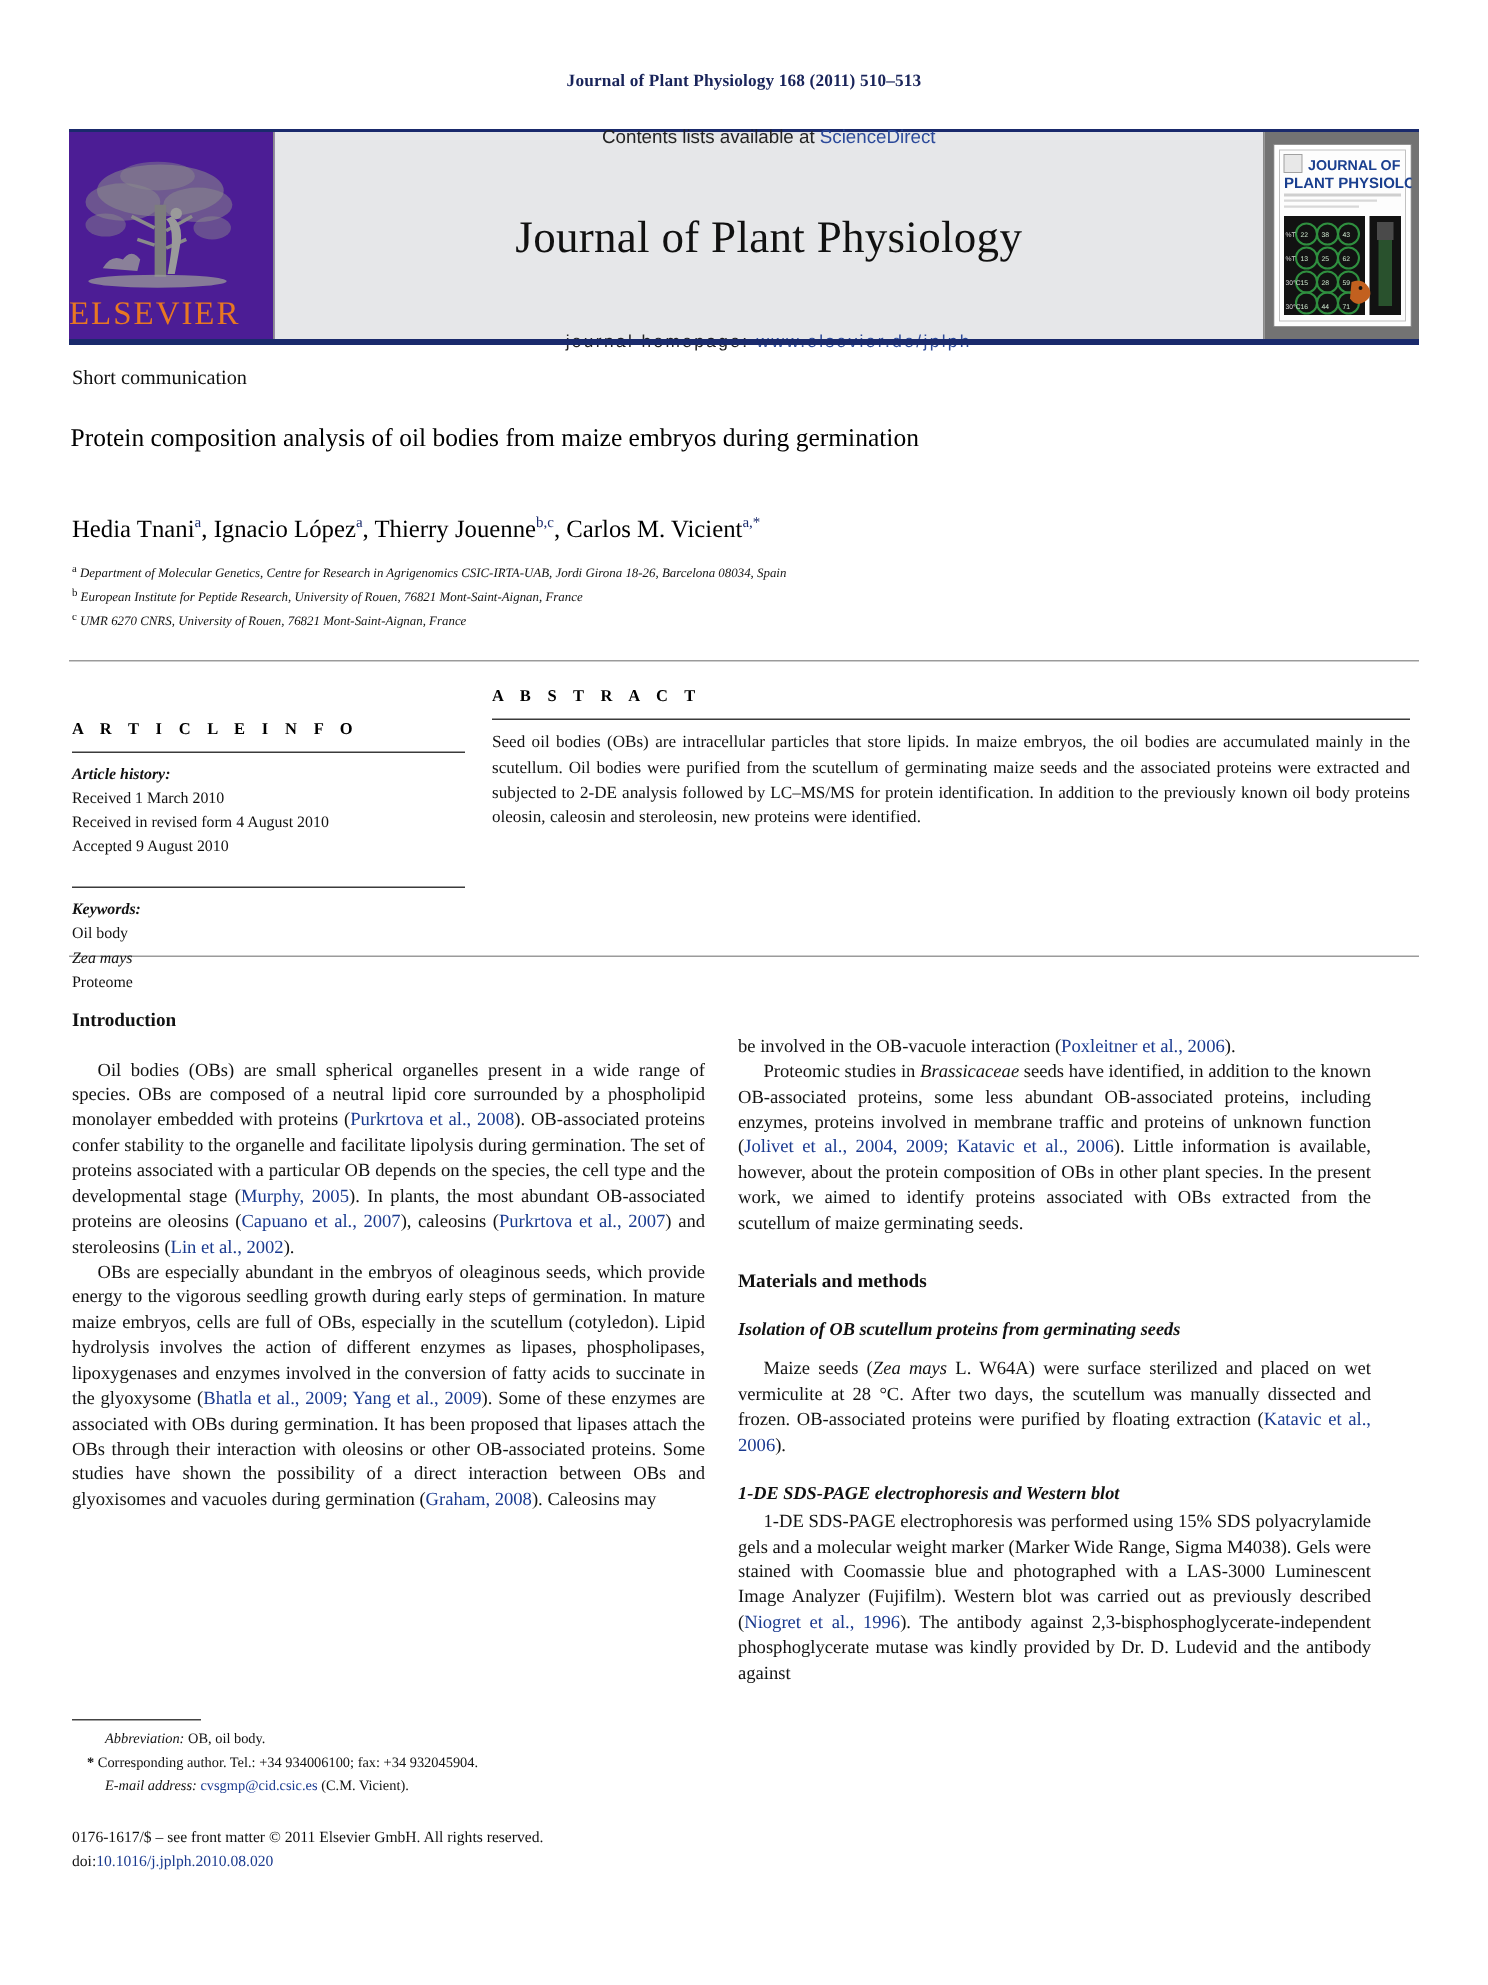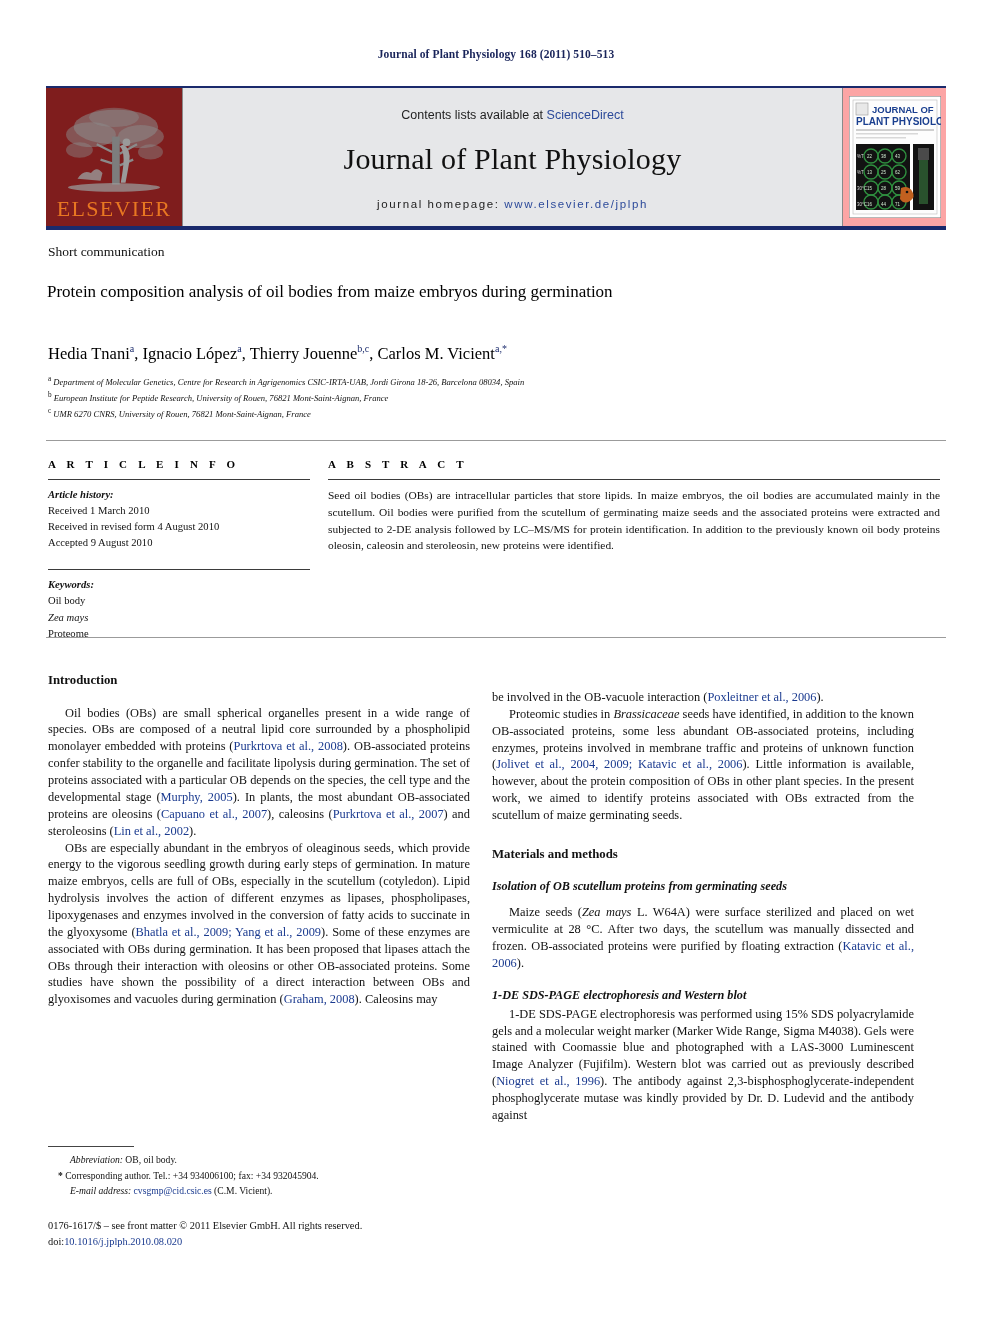--- a/index.html
+++ b/index.html
@@ -36,24 +36,24 @@
   }
   .mast-grid {
     display: flex;
     height: 138px;
     align-items: stretch;
   }
   .mast-logo {
     width: 137px;
     flex: 0 0 137px;
     border-right: 1px solid #8a8a8a;
-    background: #7f1d1d;
+    background: #4c1d95;
     display: flex;
     flex-direction: column;
-    align-items: center;
+    align-items: flex-start;
     justify-content: flex-end;
     padding-bottom: 4px;
     position: relative;
   }
   .tree-wrap { width: 118px; height: 96px; margin-top:6px; }
   .elsevier-word {
     font-family: "Liberation Serif", serif;
     font-size: 22px;
     letter-spacing: 1.3px;
     color: #e87722;
@@ -61,20 +61,21 @@
     margin-bottom: 2px;
   }
   .mast-center {
     flex: 1 1 auto;
     background: #e6e7e9;
     display: flex;
     flex-direction: column;
     align-items: center;
     justify-content: center;
     border-right: 1px solid #8a8a8a;
+    gap: 24px;
   }
   .contents-line {
     font-family: "Liberation Sans", sans-serif;
     font-size: 12.5px;
     color: #232323;
     margin-top: 4px;
   }
   .contents-line .sd { color:#2c4a9a; }
   .journal-name {
     font-family: "Liberation Serif", serif;
@@ -86,21 +87,21 @@
   .homepage-line {
     font-family: "Liberation Sans", sans-serif;
     font-size: 11.5px;
     letter-spacing: 1.6px;
     color: #222;
   }
   .homepage-line .url { color:#2c4a9a; }
   .mast-cover {
     width: 103px;
     flex: 0 0 103px;
-    background:#fca5a5;
+    background:#737373;
     display:flex; align-items:center; justify-content:center;text-decoration:underline;
   }
   .cover-img { width: 92px; height: 122px; }
   .mast-rule {
     position:absolute;
     top: 226px; left: 46px; width: 900px; height: 4px;
     background: #1a2a6c;
   }
 
   
@@ -126,21 +127,21 @@
 
   
   .hr-main {
     position:absolute; top:440px; left:46px; width:900px;
     border-top:1px solid #9b9b9b;
   }
   .hr-main2 {
     position:absolute; top:637px; left:46px; width:900px;
     border-top:1px solid #9b9b9b;
   }
-  .infocol { position:absolute; top:458px; left:48px; width:262px; }
+  .infocol { position:absolute; top:480px; left:48px; width:262px; }
   .abscol  { position:absolute; top:458px; left:328px; width:612px; }
   .secthead {
     font-family: "Liberation Serif", serif;
     font-size: 11px; font-weight: bold;
     letter-spacing: 4.2px;
     color:#000;
   }
   .thinrule { border-top: 1px solid #3b3b3b; margin: 9px 0 7px 0; }
   .infoblock { font-size: 10.6px; line-height: 1.52; color:#111; }
   .infoblock .lab { font-style: italic; font-weight: bold; }

